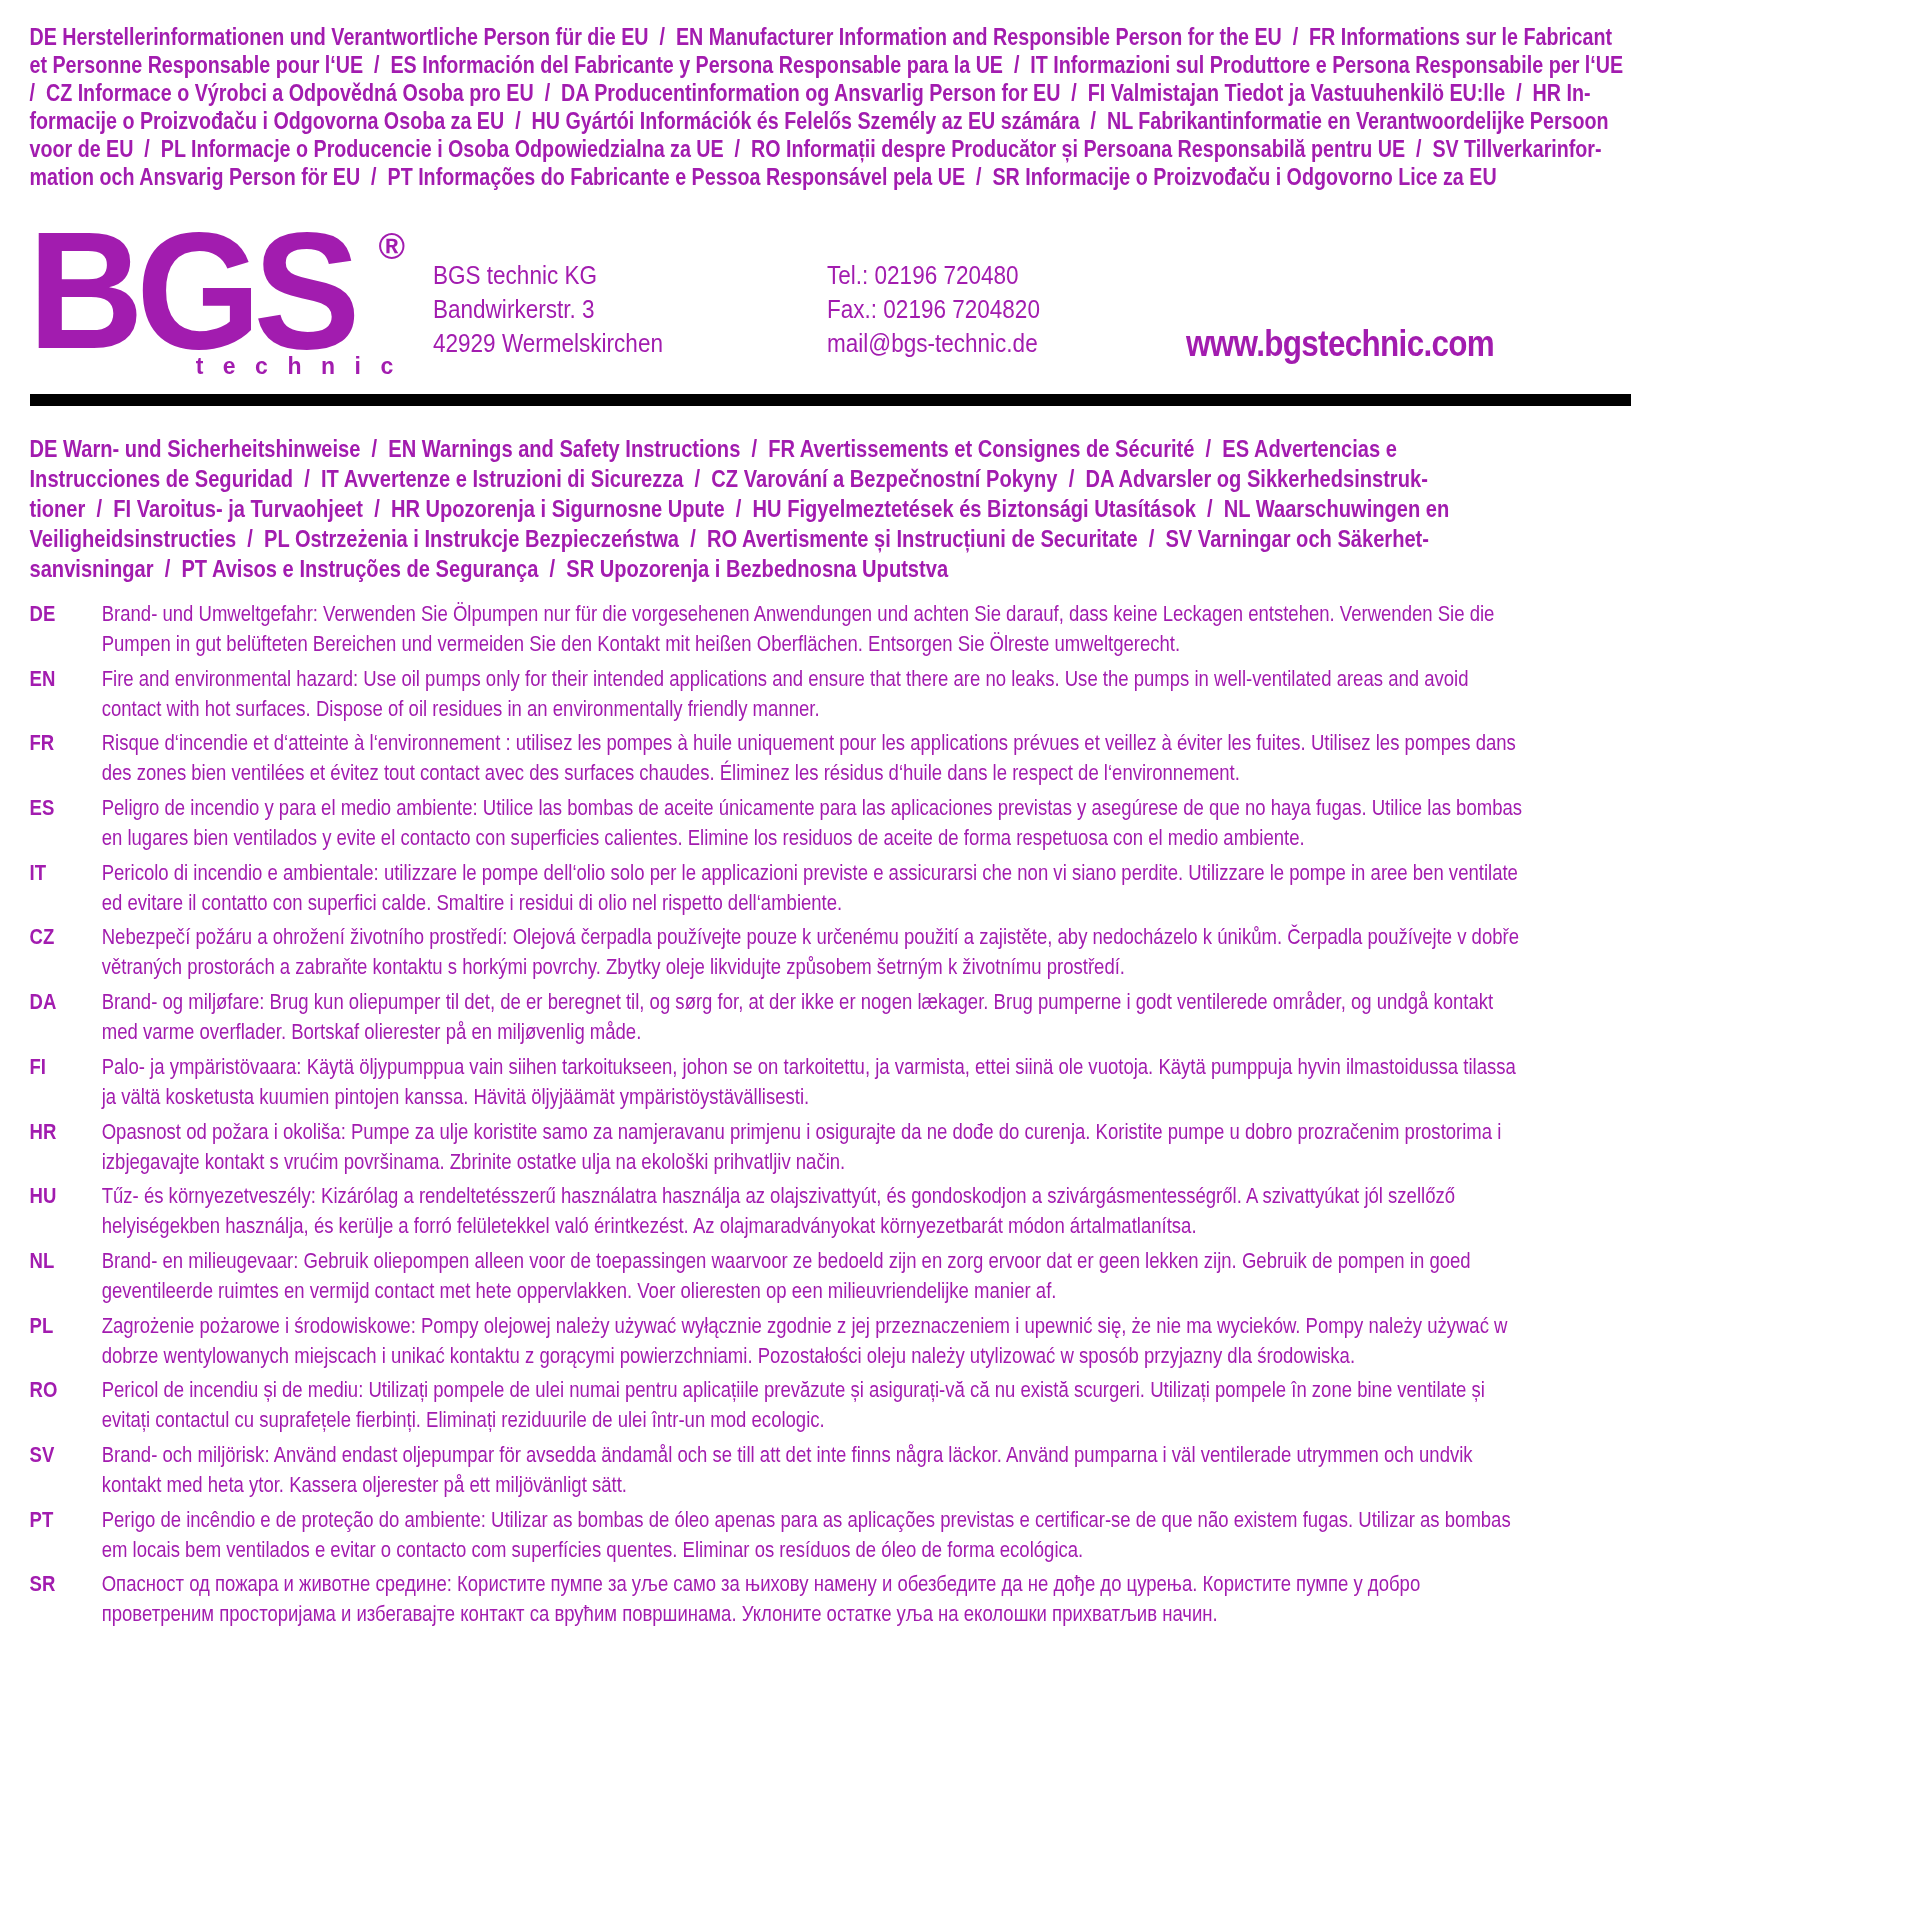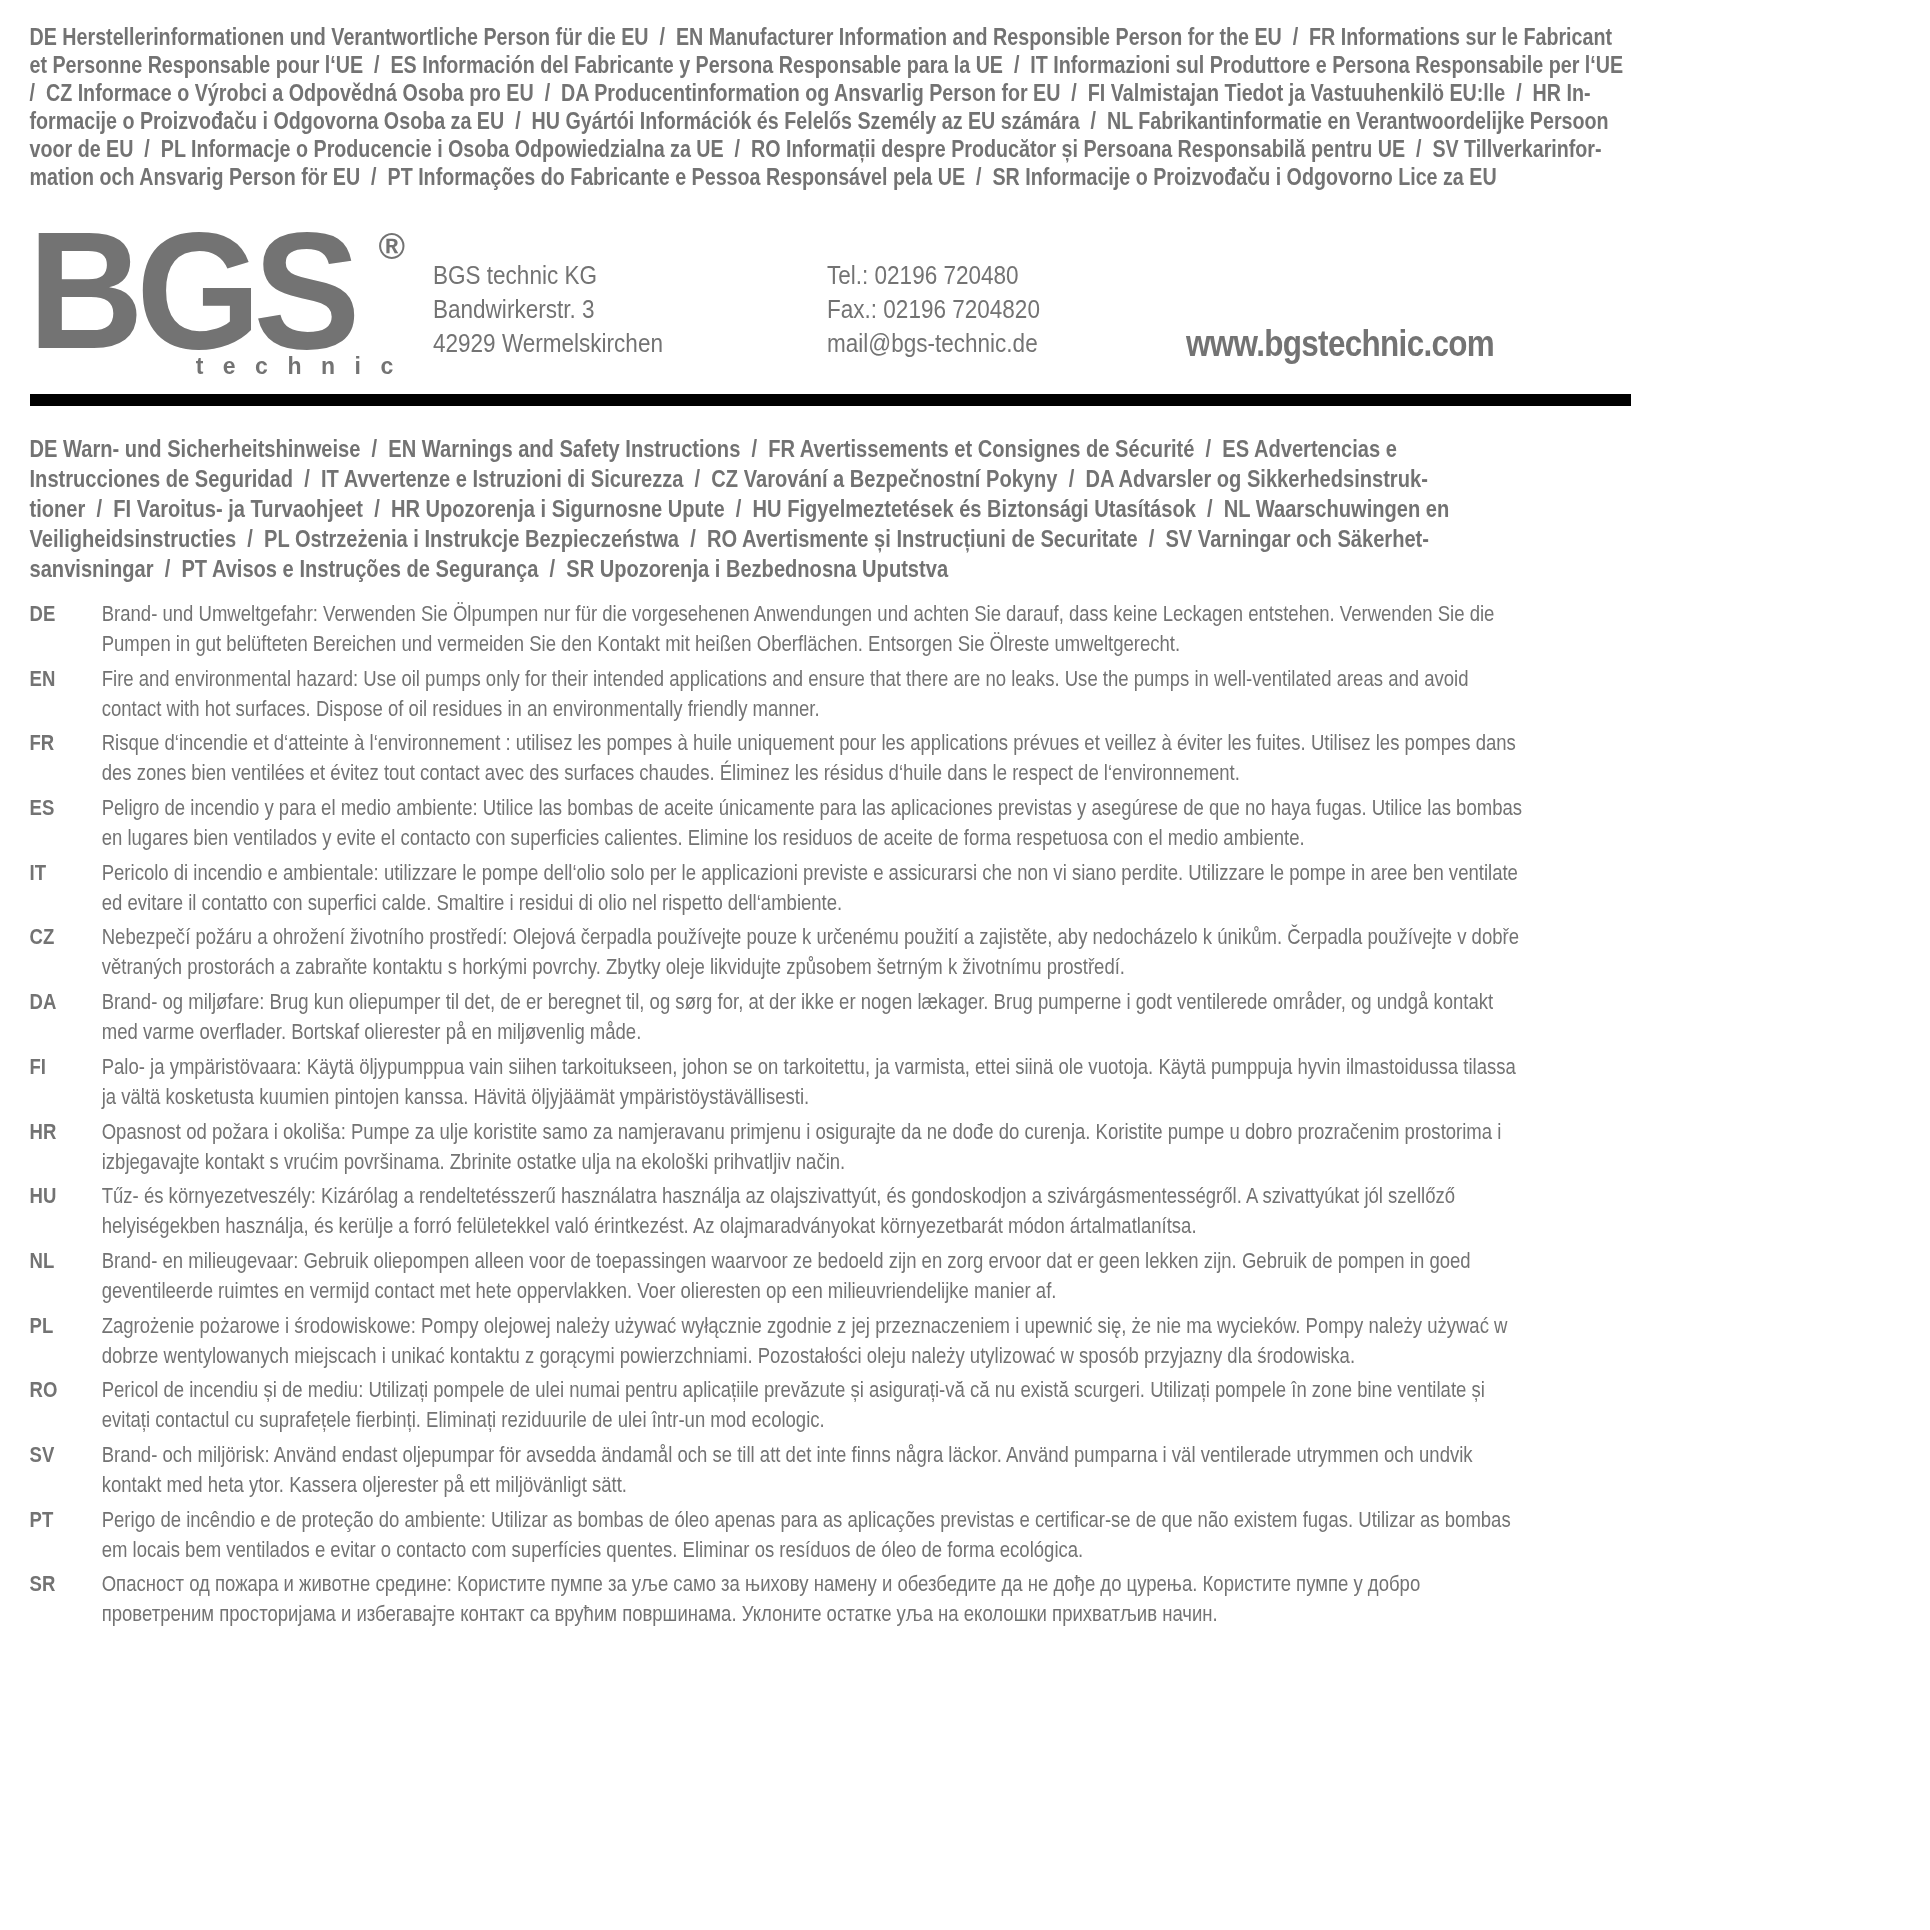--- a/index.html
+++ b/index.html
@@ -1,19 +1,19 @@
 <!DOCTYPE html>
 <html style="font-size:12.5px"><head>
 <meta charset="utf-8">
 <style>
   html,body { margin:0; padding:0; background:#fff; }
   .page {
     position:relative;
     width:1638px; height:1930px;
-    background:#fff; color:#737373;
+    background:#fff; color:#a21caf;
     font-family:"Liberation Sans","DejaVu Sans",sans-serif;
     overflow:hidden;
   }
   
   .cond {
     position:absolute; left:0;
     width:2354px; box-sizing:border-box; padding:0 36px;
     transform:scaleX(0.8201); transform-origin:0 0;
   }
   .pre { white-space:pre-wrap; }

